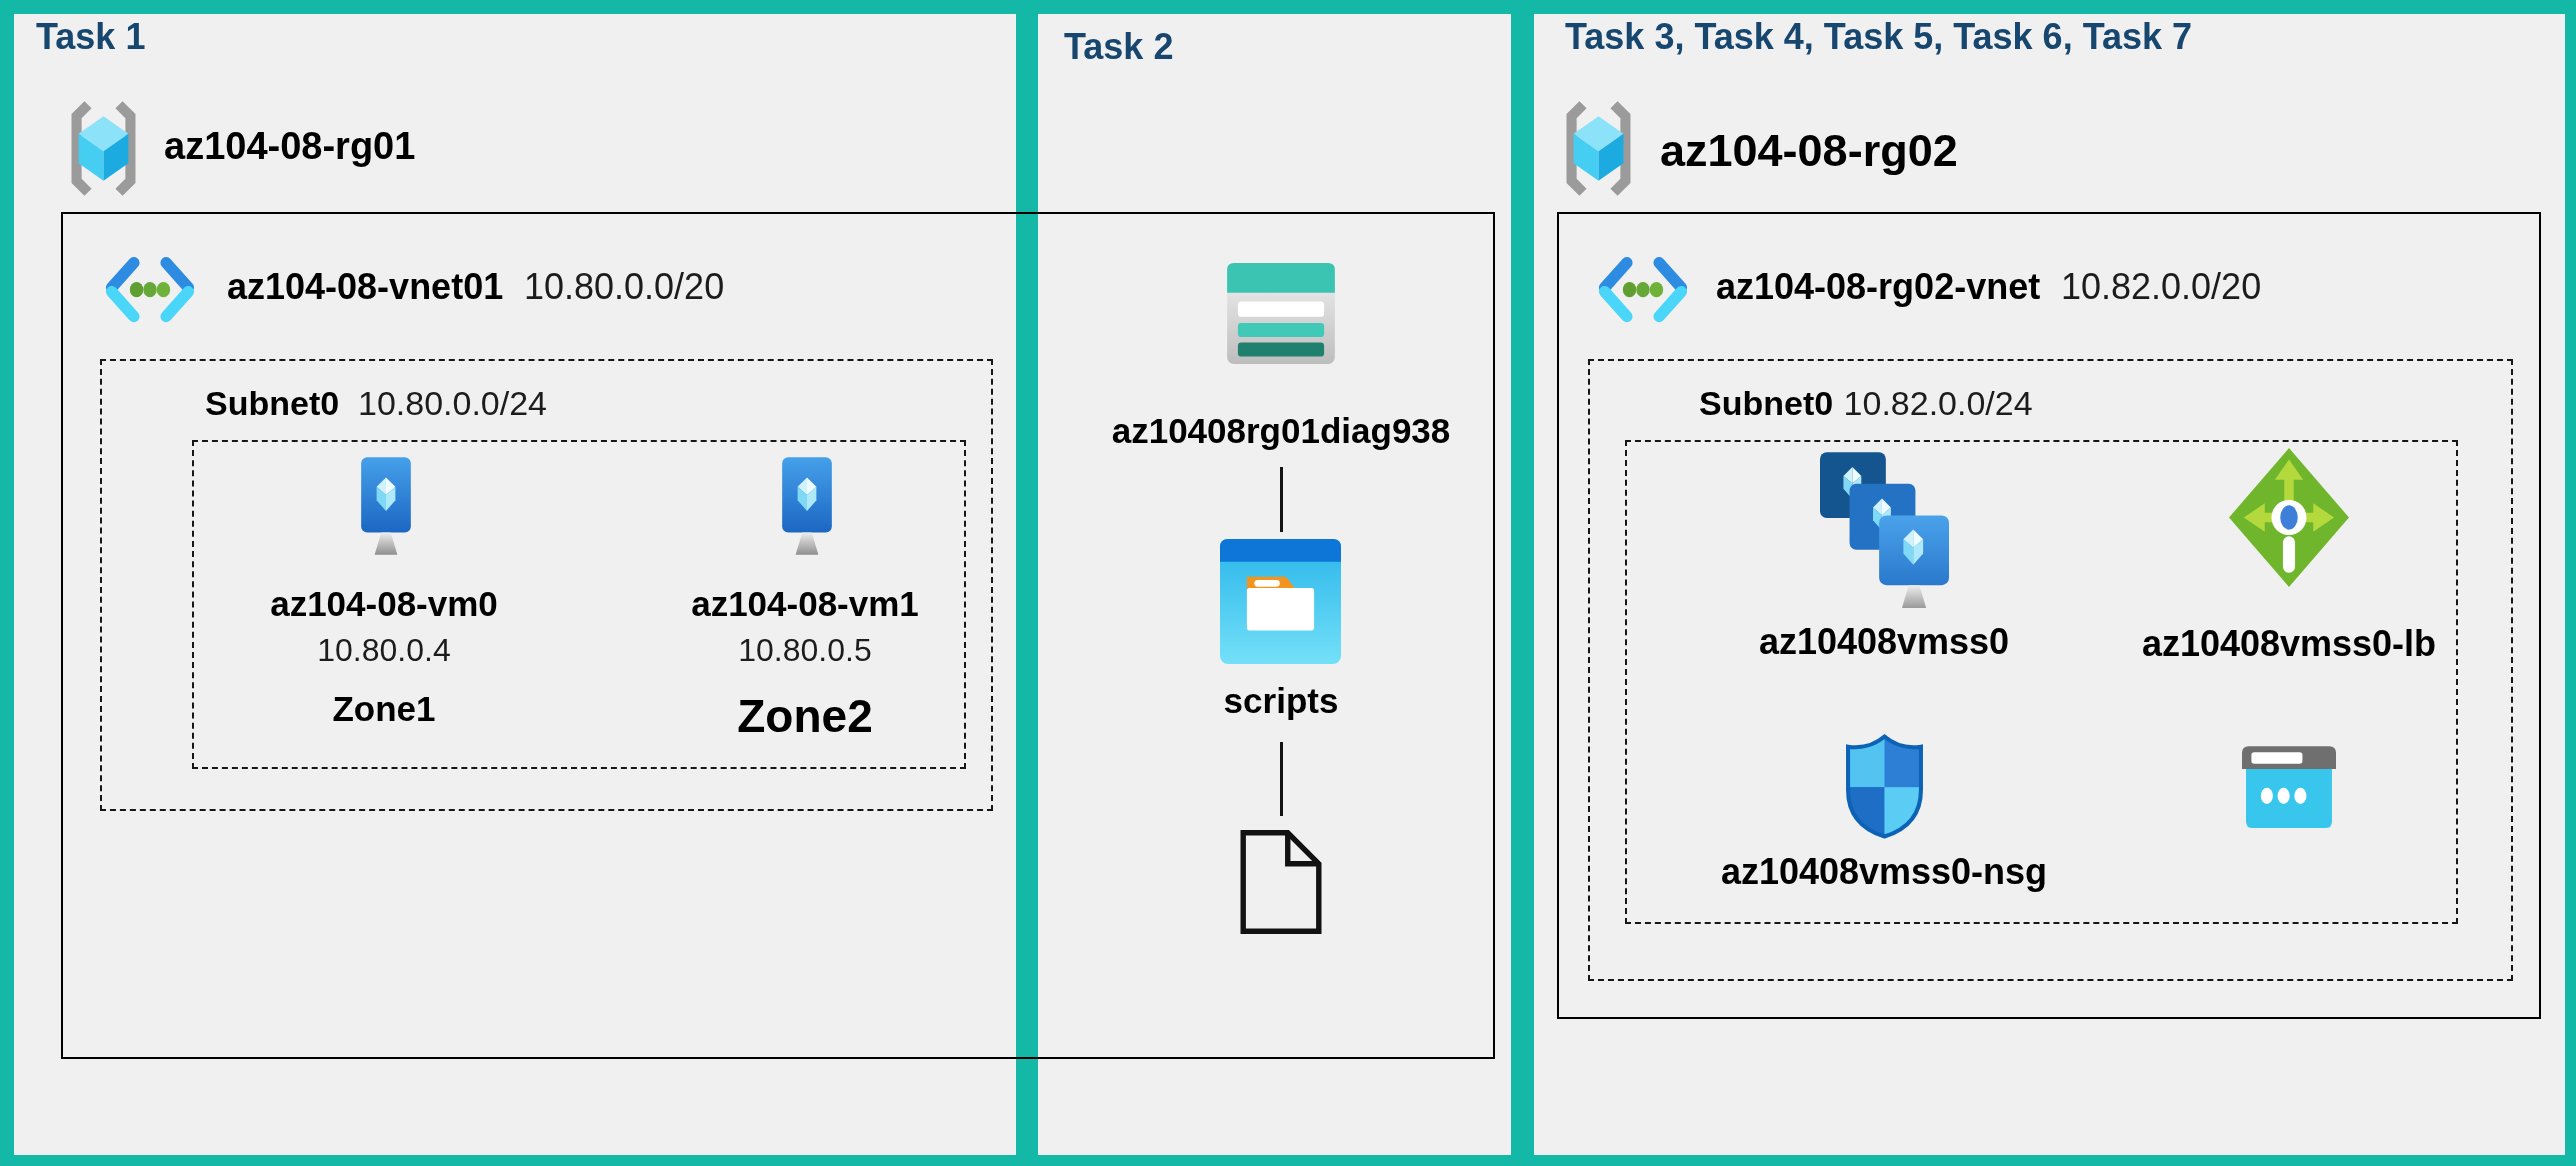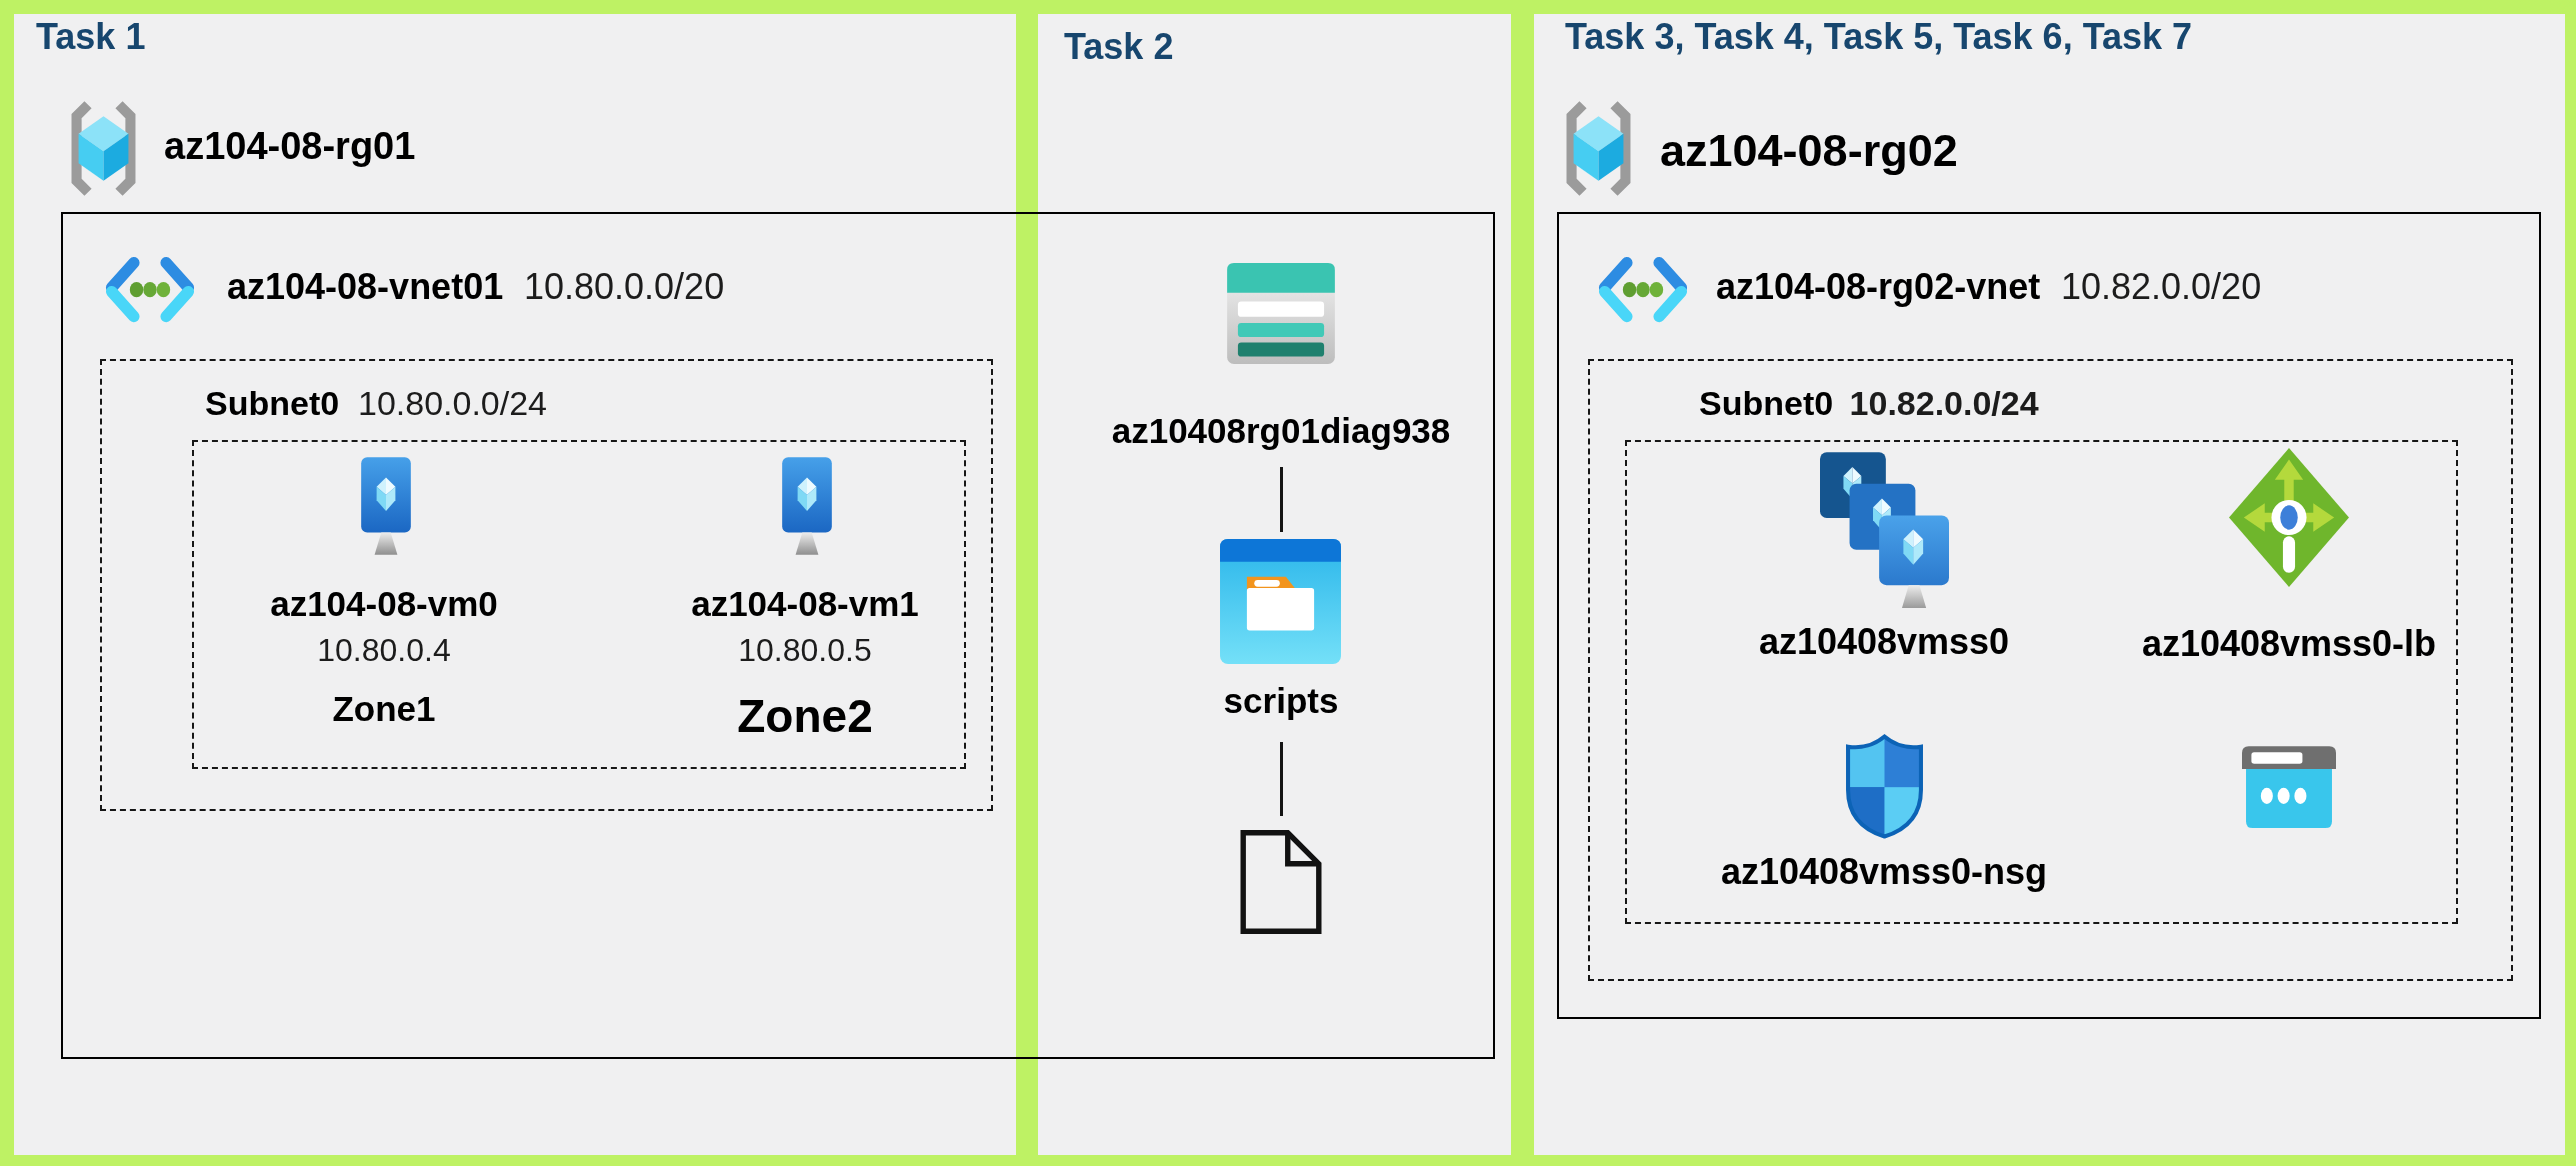--- a/index.html
+++ b/index.html
@@ -1,16 +1,16 @@
 <!DOCTYPE html>
 <html style="font-size:10.8px"><head>
 <meta charset="utf-8">
 <style>
   html,body{margin:0;padding:0;background:#ffffff;}
-  .canvas{position:relative;width:2576px;height:1166px;background:#bef264;
+  .canvas{position:relative;width:2576px;height:1166px;background:#14b8a6;
           font-family:"Liberation Sans",sans-serif;overflow:hidden;}
   .panel{position:absolute;top:13.5px;height:1141px;background:#f0f0f1;}
   .title{position:absolute;font-size:36px;font-weight:700;color:#17466e;white-space:nowrap;}
   .sbox{position:absolute;border:2.7px solid #000;box-sizing:border-box;}
   .dbox{position:absolute;border:2.7px dashed #161616;box-sizing:border-box;}
   .lbl{position:absolute;font-weight:700;color:#000;white-space:nowrap;}
   .ctr{transform:translateX(-50%);text-align:center;}
   .reg{font-weight:400;color:#1c1c1c;}
   .conn{position:absolute;width:2.7px;background:#141414;}
   .abs{position:absolute;}
@@ -170,21 +170,21 @@
     <ellipse cx="94" cy="50" rx="10" ry="11.5" fill="#6fb23a"></ellipse>
   </svg>
   <div class="lbl" style="left:1716px;top:266px;font-size:36px;">
     <span>az104-08-rg02-vnet</span>
     <span class="reg" style="margin-left:10.8px;">10.82.0.0/20</span>
   </div>
 
   <div class="dbox" style="left:1588px;top:359px;width:925px;height:622px;"></div>
   <div class="lbl" style="left:1699px;top:384px;font-size:34px;">
     <span>Subnet0</span>
-    <span class="reg" style="margin-left:7px;font-weight:bold;">10.82.0.0/24</span>
+    <span class="reg" style="margin-left:1px;">10.82.0.0/24</span>
   </div>
 
   <div class="dbox" style="left:1625px;top:440px;width:833px;height:484px;"></div>
 
   <svg class="abs" style="left:1820px;top:452px;" width="129" height="159" viewBox="0 0 192 236">
     <defs>
       <linearGradient id="vmssF" x1="0" y1="0" x2="0" y2="1">
           <stop offset="0" stop-color="#4aa2ea"></stop>
           <stop offset="1" stop-color="#2b79cd"></stop>
         </linearGradient>

